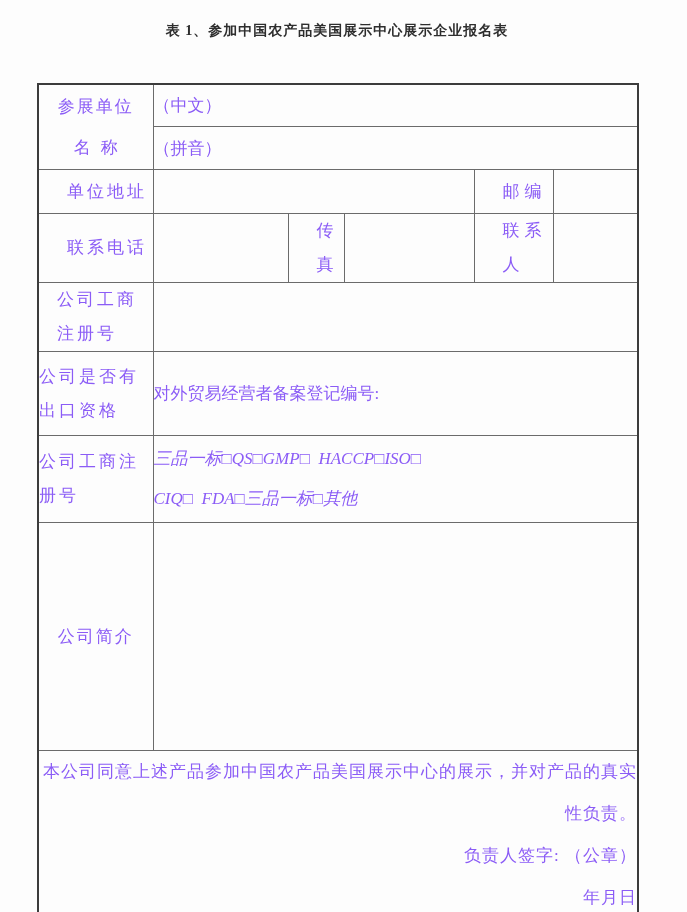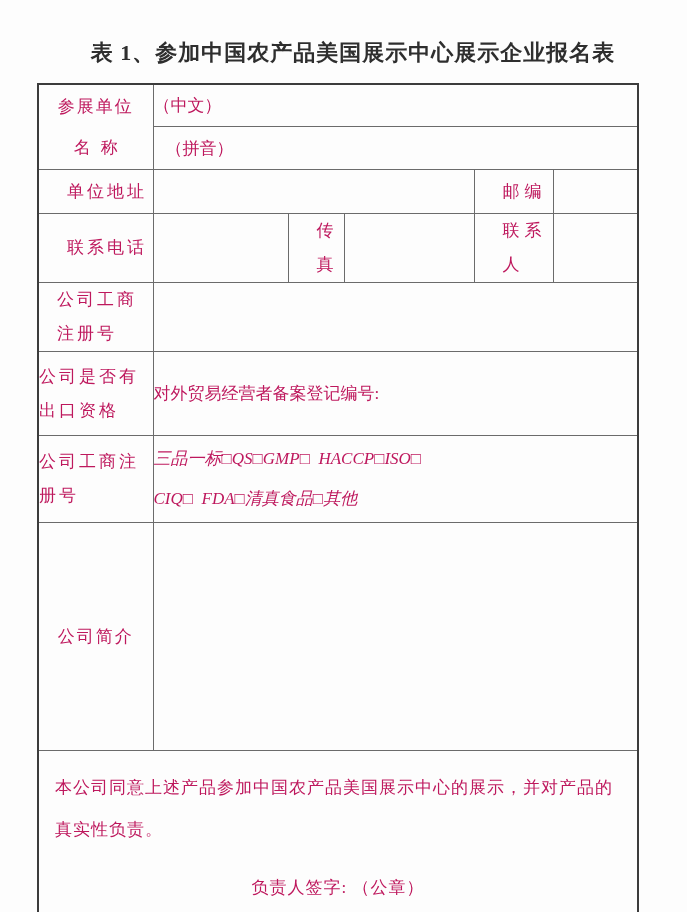--- a/index.html
+++ b/index.html
@@ -6,59 +6,59 @@
   .page {
     position:relative;
     width:687px; height:912px;
     background:#fdfdfd;
     color:#333333;
     font-family:"Liberation Serif","DejaVu Serif",serif;
     overflow:hidden;
   }
   .doc-title {
     position:absolute; left:37px; top:22px; width:600px;
-    margin:16px; text-align:center;
-    font-size:22px; font-weight:bold; letter-spacing:1px;
+    margin:0; text-align:center;
+    font-size:14px; font-weight:bold; letter-spacing:1px;
     color:#2e2e2e;
   }
   table.form-table {
     position:absolute; left:37px; top:83px; width:600px;
     border-collapse:collapse; table-layout:fixed;
     border:2px solid #3c3c3c;
   }
   table.form-table td {
     border:1px solid #6b6b6b;
-    font-size:17px; color:#be185d;
+    font-size:17px; color:#8b5cf6;
     padding:0; vertical-align:middle;
     overflow:hidden;
   }
   
   tr.r-cn  td { height:41px; }
-  tr.r-py  td { height:42px;padding-left:12px; }
+  tr.r-py  td { height:42px; }
   tr.r-addr td, tr.r-phone td { height:43px;padding-left:28px; }
   tr.r-reg td { height:57px;padding-left:18px; }
   tr.r-exp td { height:83px; }
   tr.r-cert td { height:86px; }
   tr.r-prof td { height:227px; }
   tr.r-agree td { height:167px; }
 
   .label-cell { padding-left:8px; padding-right:4px; letter-spacing:3px; font-size:16px; line-height:2.0; }
   .name-label { padding:0; text-align:center; letter-spacing:2px; }
   .name-label .l1 { height:41px; line-height:41px; }
   .name-label .l2 { height:42px; line-height:42px; letter-spacing:10px; text-indent:10px; }
   .small-label { letter-spacing:5px; font-size:16px; }
   .center-label { text-align:center; padding:0; letter-spacing:2px; }
 
   .value-cell { padding-left:18px; }
   .top-cell { vertical-align:top; padding:12px 6px 0 20px; }
   .cert-cell { vertical-align:top; padding:2px 4px 0 20px;font-style:italic; }
   .cert-cell div { line-height:40px; white-space:pre-wrap; }
 
   .agreement-cell { vertical-align:top; padding:2px 12px 0 12px; }
-  .agreement-cell p { margin:16px; }
+  .agreement-cell p { margin:0;text-align:right; }
   .statement { font-size:17px; line-height:42px; letter-spacing:1px; }
   .center-line { text-align:center; font-size:17px; line-height:42px; letter-spacing:1px; }
 </style>
 </head>
 <body>
 
 <div class="page">
 
   <h1 class="doc-title">表 1、参加中国农产品美国展示中心展示企业报名表</h1>
 
@@ -109,21 +109,21 @@
       <tr class="r-exp">
         <td class="label-cell">公司是否有出口资格</td>
         <td colspan="5" class="top-cell">
           <span>对外贸易经营者备案登记编号:</span>
         </td>
       </tr>
       <tr class="r-cert">
         <td class="label-cell">公司工商注册号</td>
         <td colspan="5" class="cert-cell">
           <div>三品一标□QS□GMP□  HACCP□ISO□</div>
-          <div>CIQ□  FDA□清真食品□其他</div>
+          <div>CIQ□  FDA□三品一标□其他</div>
         </td>
       </tr>
       <tr class="r-prof">
         <td class="center-label">公司简介</td>
         <td colspan="5" class="value-cell"></td>
       </tr>
       <tr class="r-agree">
         <td colspan="6" class="agreement-cell">
           <p class="statement">本公司同意上述产品参加中国农产品美国展示中心的展示，并对产品的真实性负责。</p>
           <p class="center-line">负责人签字: （公章）</p>

